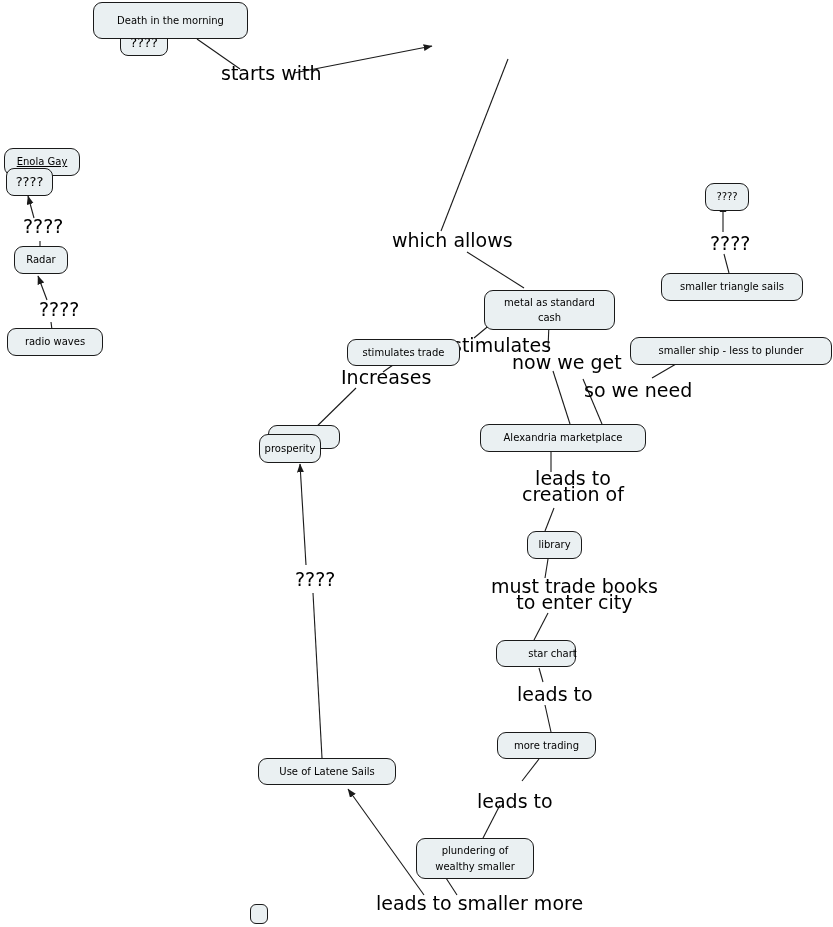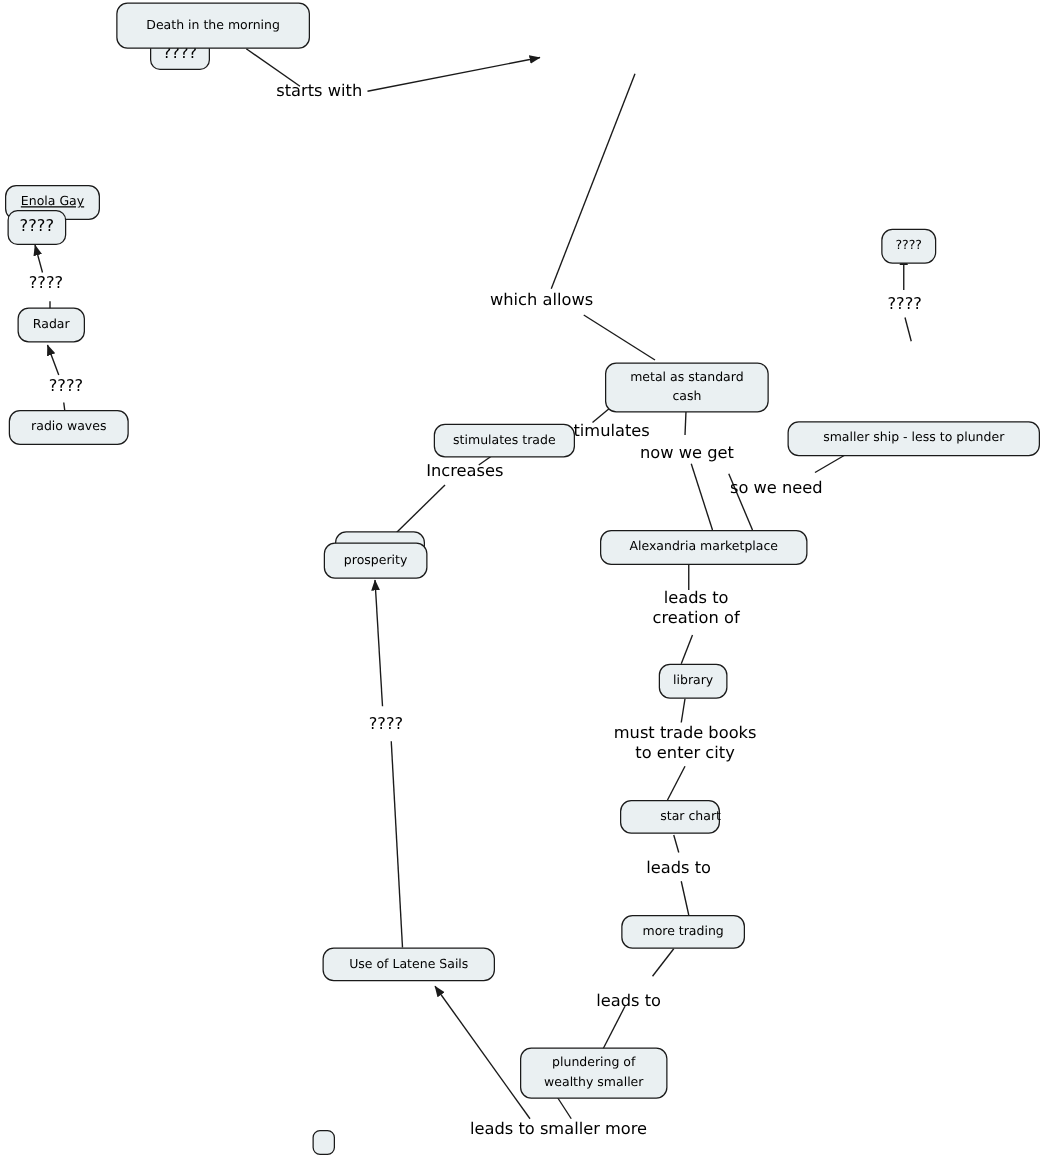--- a/index.html
+++ b/index.html
@@ -51,21 +51,21 @@
   }
   .node.empty {
     width: 18px;
     height: 20px;
     padding: 0;
     border-radius: 6px;
   }
   .link-label {
     position: absolute;
     color: #000000;
-    font-size: 13px;
+    font-size: 19px;
     line-height: 15.5px;
     text-align: center;
     white-space: pre;
     background: transparent;
     z-index: 6;
   }
   .behind { z-index: 3; }
   .front  { z-index: 7; }
 </style>
 </head>
@@ -140,26 +140,27 @@
 
   <div class="node" style="left:7px; top:328px; width:96px; height:28px;">radio waves</div>
 
   <div class="node" style="left:484px; top:290px; width:131px; height:40px;">metal as standard
 cash</div>
 
   <div class="node" style="left:347px; top:339px; width:113px; height:27px;">stimulates trade</div>
 
   <div class="node behind" style="left:268px; top:425px; width:72px; height:24px;"></div>
 
-  <div class="node" style="left:259px; top:434px; width:83px; height:29px;">prosperity</div>
+  <div class="node" style="left:259px; top:434px; width:62px; height:29px;">prosperity</div>
 
   <div class="node" style="left:480px; top:424px; width:166px; height:28px;">Alexandria marketplace</div>
 
   <div class="node" style="left:630px; top:337px; width:202px; height:28px;">smaller ship - less to plunder</div>
 
+  <div class="node" style="left:661px; top:273px; width:142px; height:28px;">smaller triangle sails</div>
 
   <div class="node" style="left:705px; top:183px; width:44px; height:28px;">????</div>
 
   <div class="node" style="left:527px; top:531px; width:55px; height:28px;">library</div>
 
   <div class="node" style="left:496px; top:640px; width:80px; height:27px;padding-left:40px;">star chart</div>
 
   <div class="node" style="left:497px; top:732px; width:99px; height:27px;">more trading</div>
 
   <div class="node" style="left:416px; top:838px; width:118px; height:41px;">plundering of

